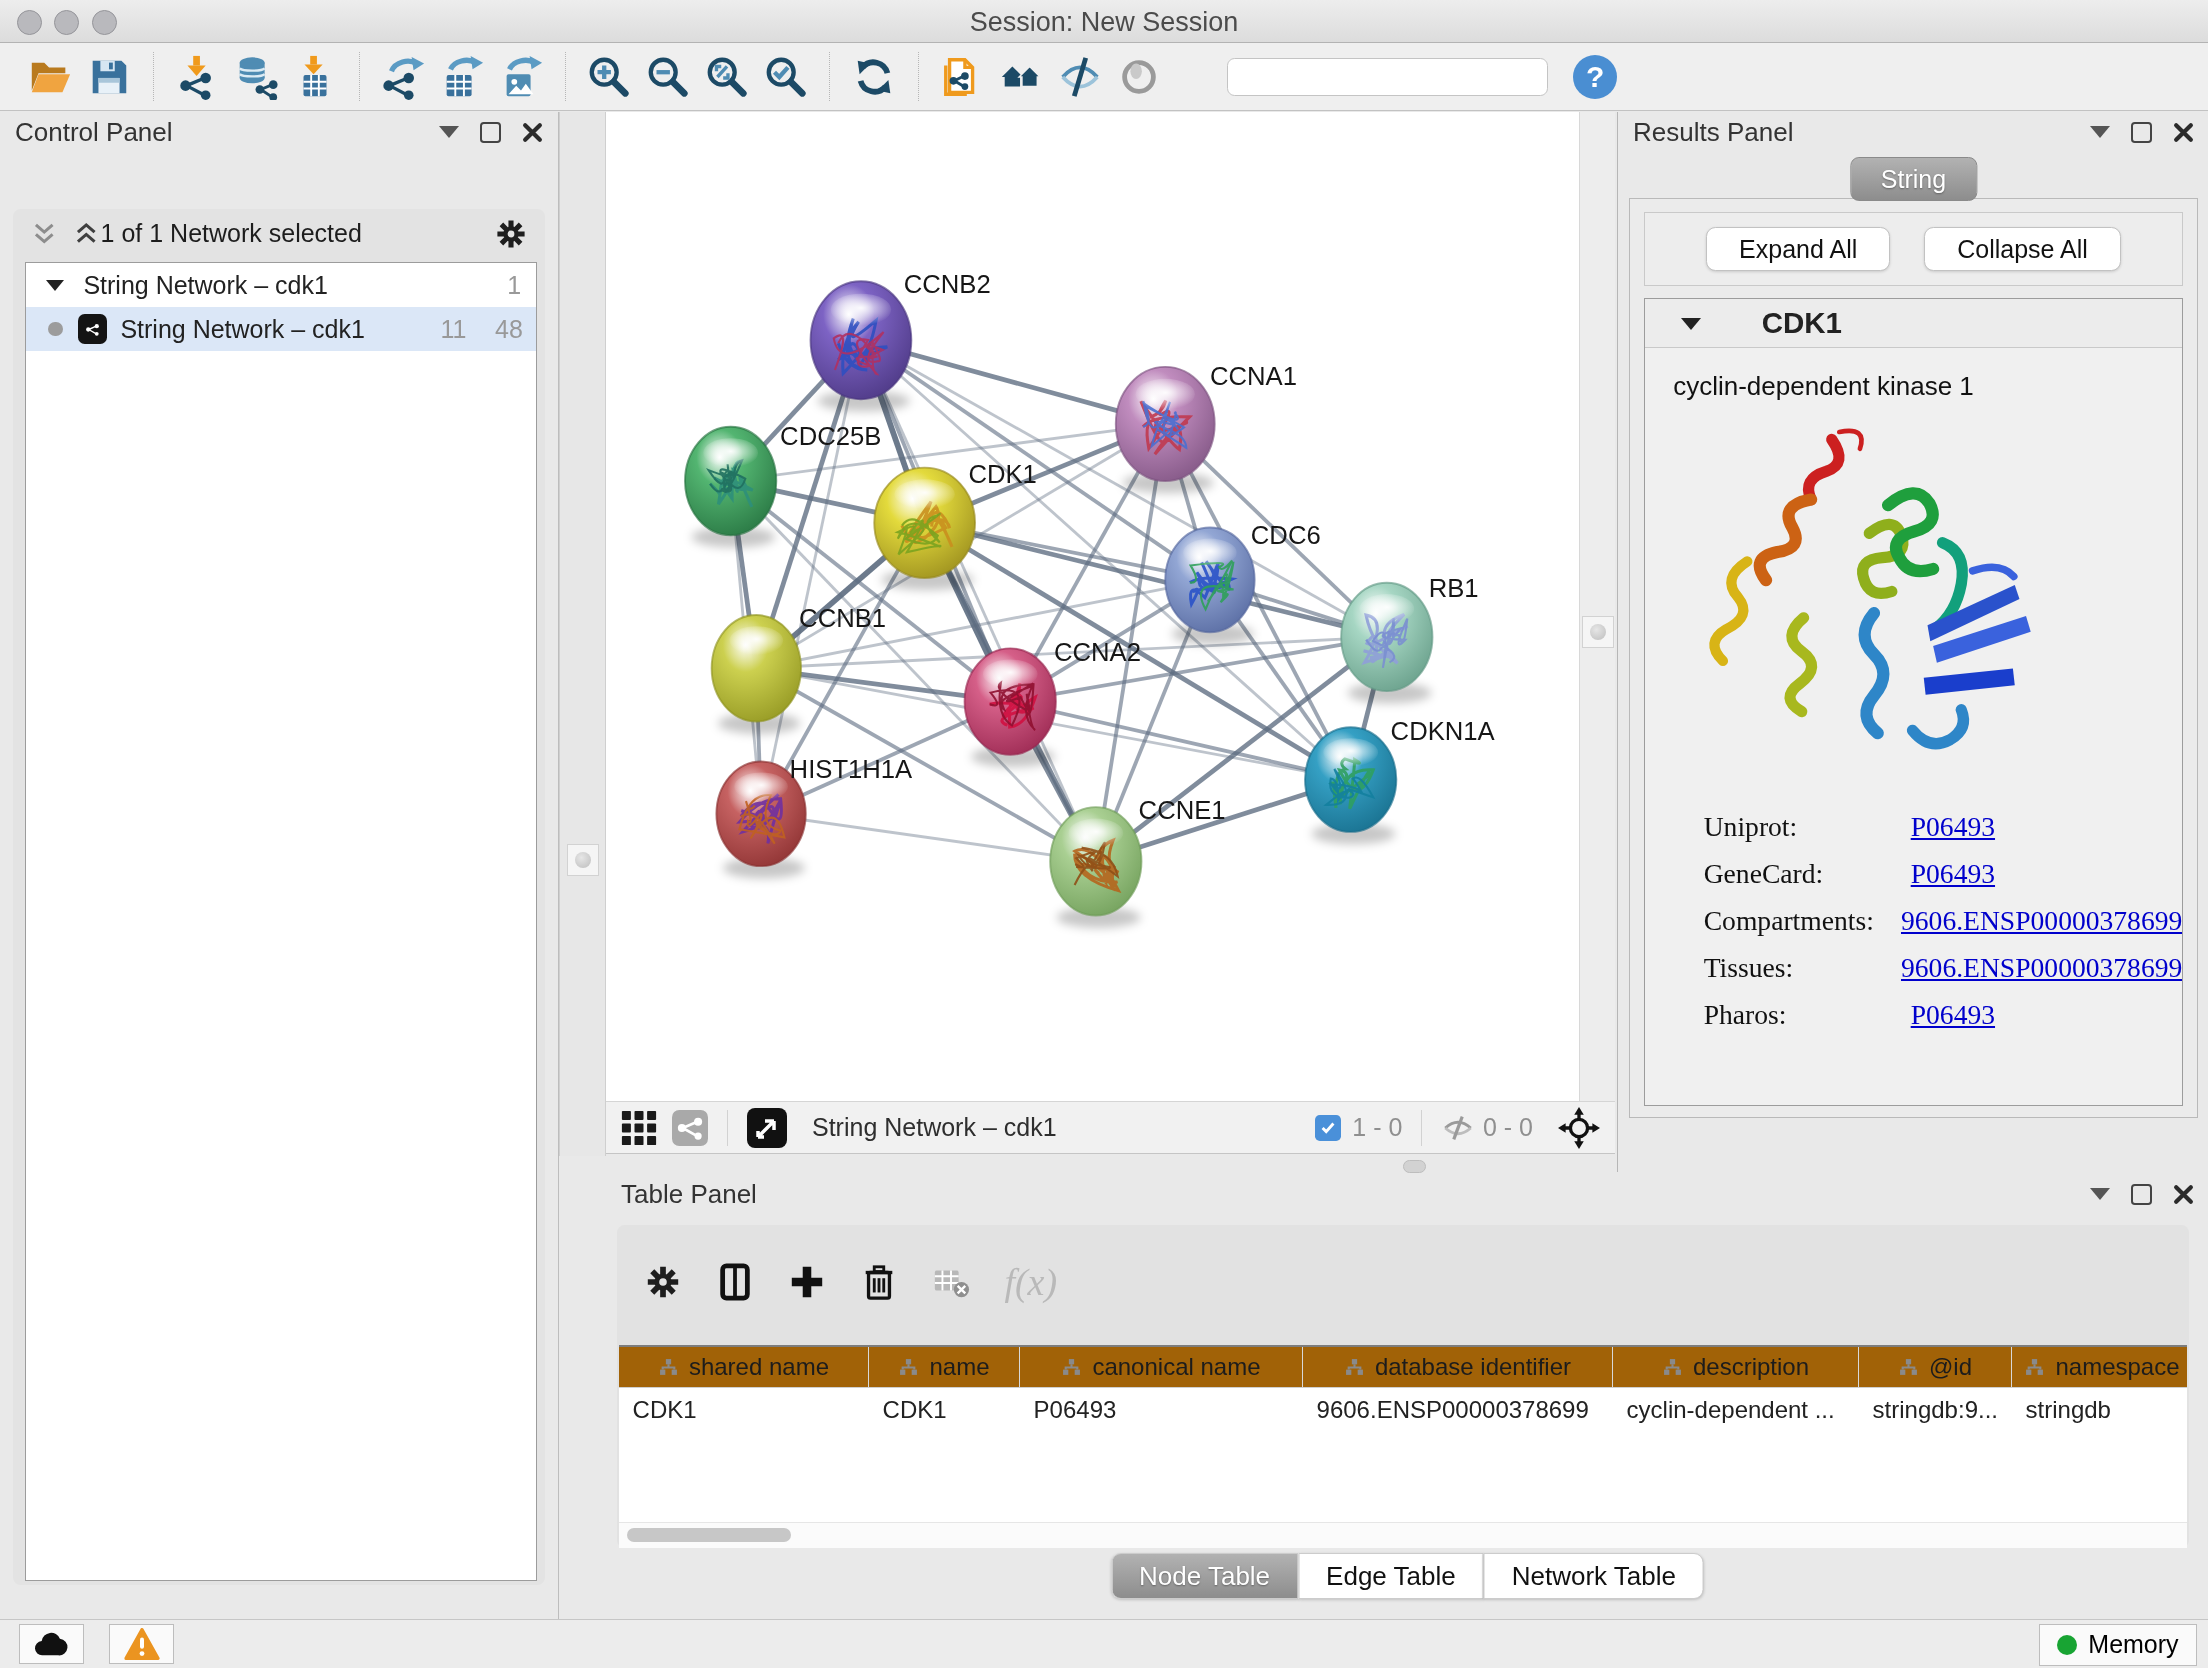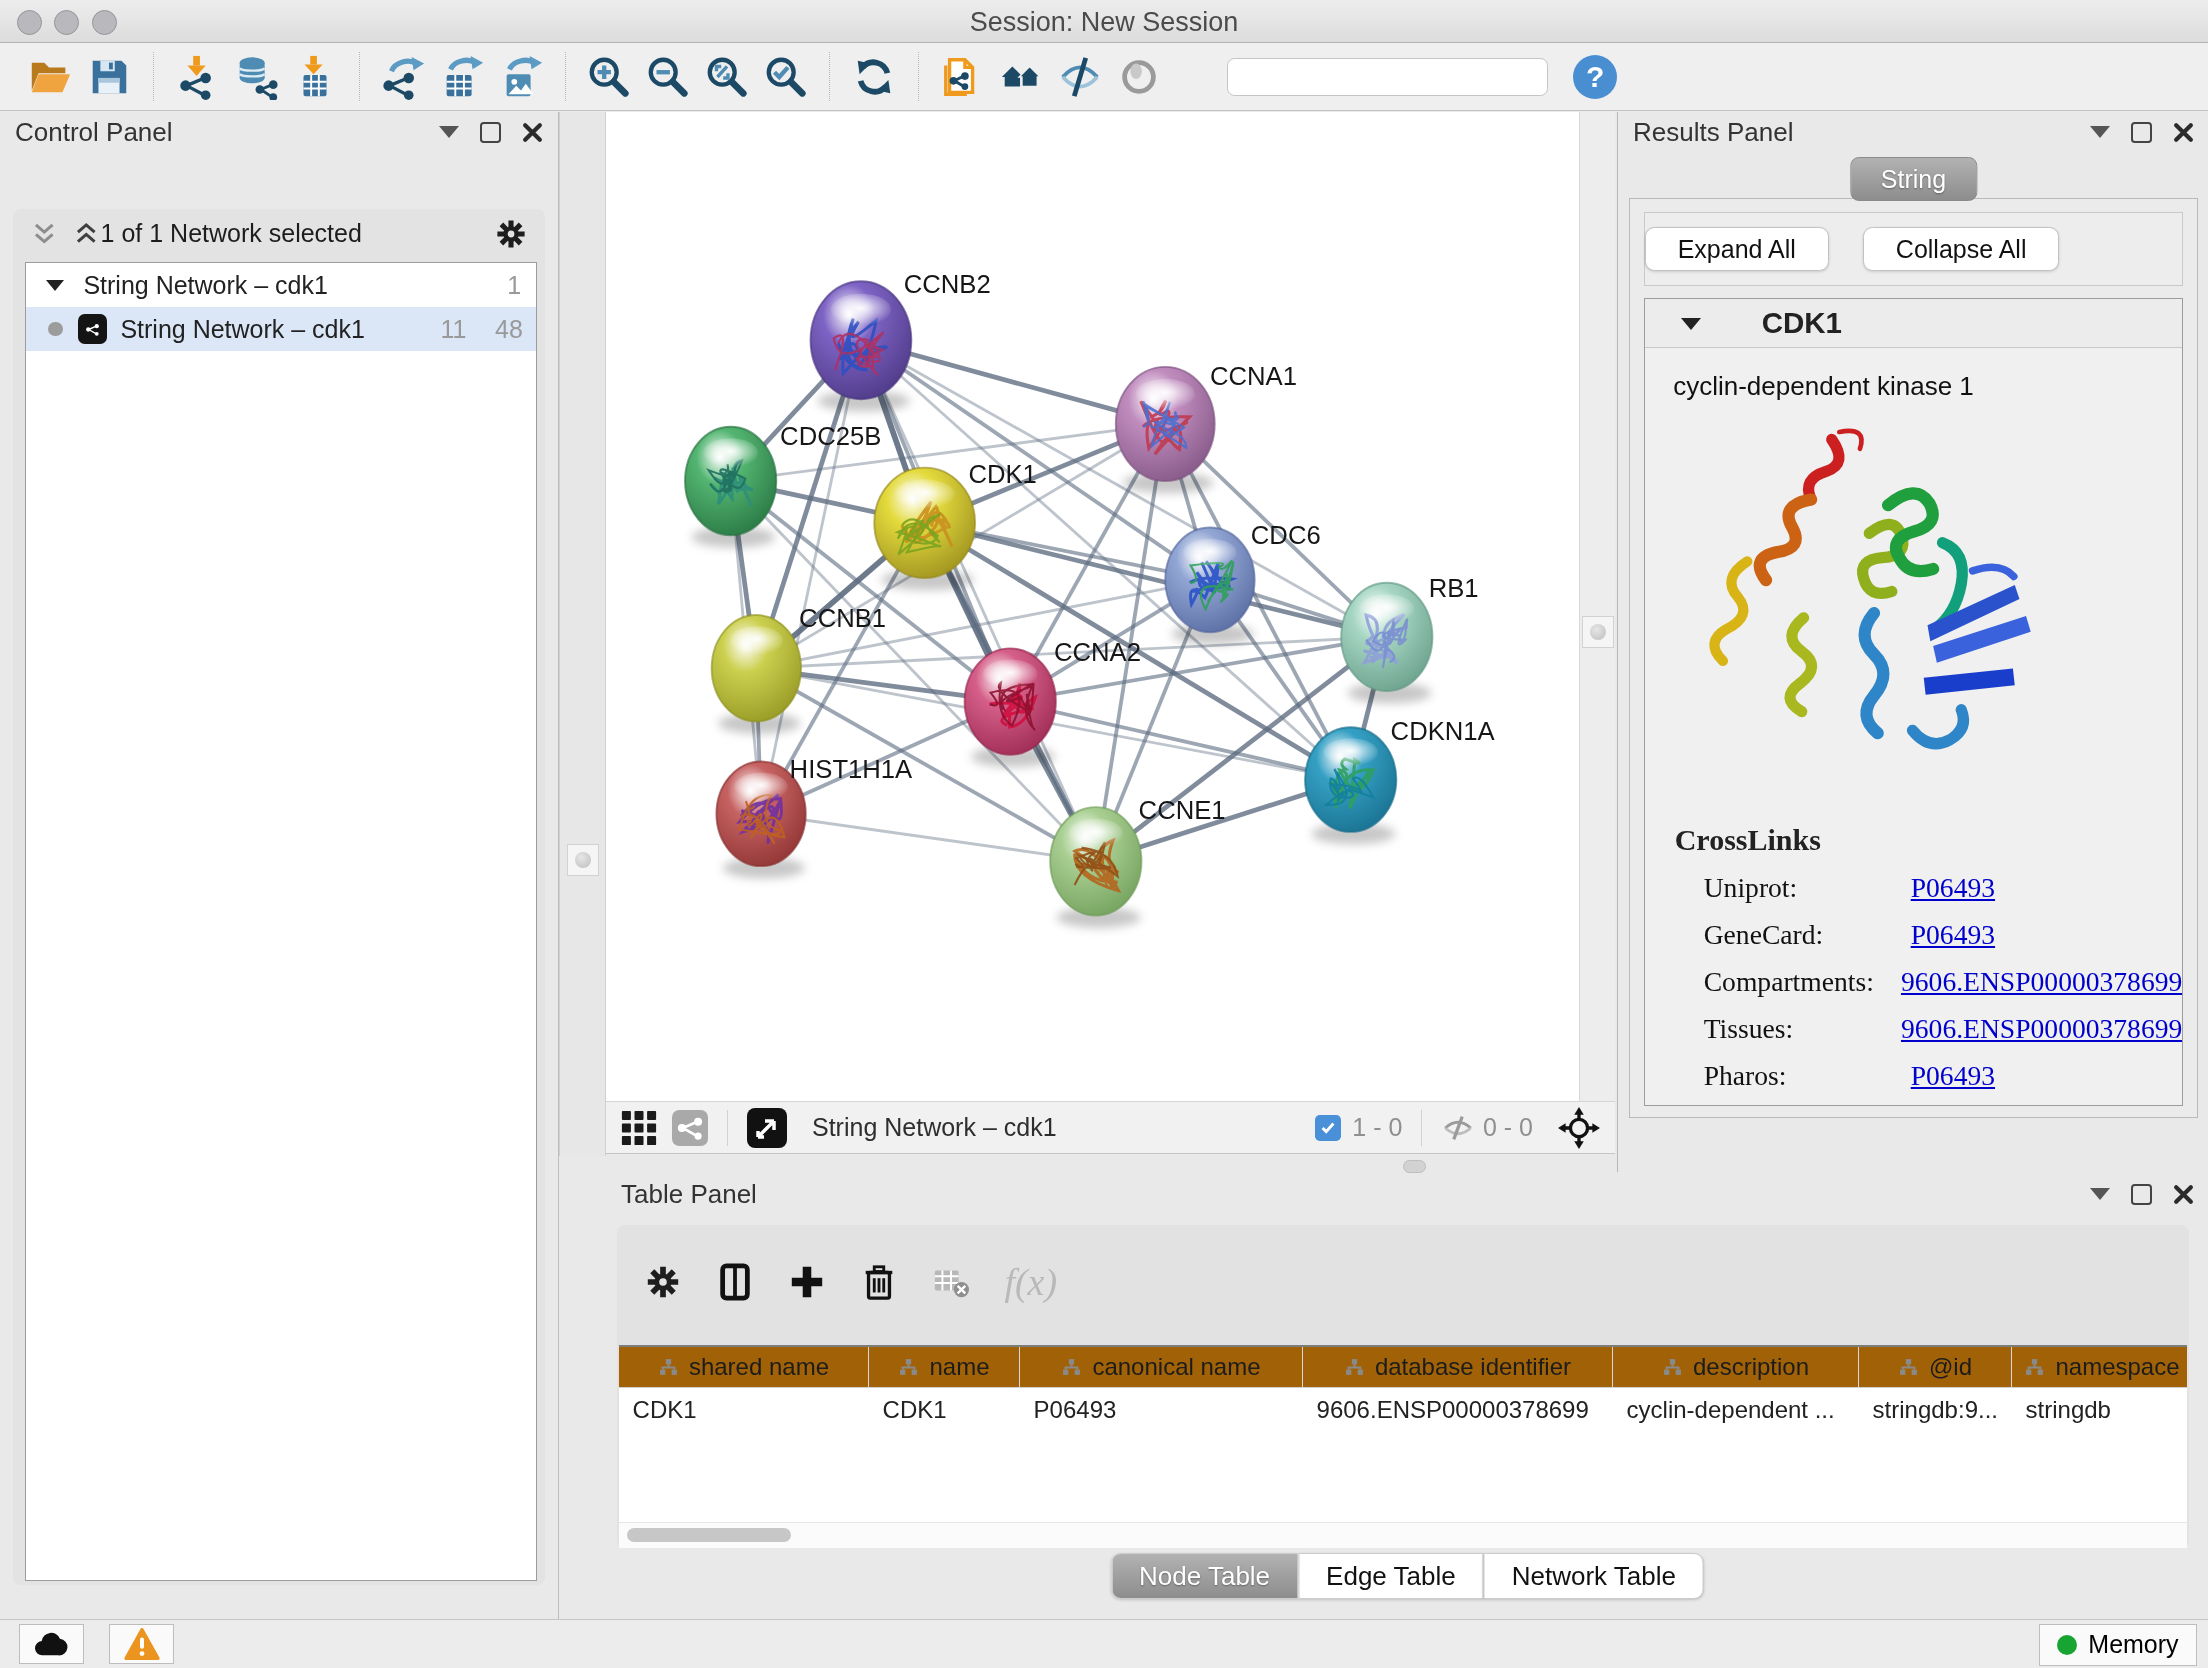--- a/index.html
+++ b/index.html
@@ -75,21 +75,21 @@
   .cb{width:26px;height:26px;border-radius:4.8px;background:#4a90d9;display:flex;align-items:center;justify-content:center}
 
   
   #results-panel{position:absolute;left:1617px;top:112px;width:592px;height:1060px;background:#e9e9e9;
     border-left:1.9px solid #b6b6b6;box-sizing:border-box}
   .rtab{position:absolute;top:45px;left:50%;transform:translateX(-50%);z-index:2;height:42px;padding:0 30px;
     border-radius:8.6px;background:linear-gradient(#b2b2b2,#8d8d8d);color:#fff;font-size:25px;border:1px solid #8a8a8a;
     display:flex;align-items:center;text-shadow:0 1px 1.9px rgba(0,0,0,.35)}
   .rbox{position:absolute;left:11.4px;right:11.4px;top:86px;height:920px;background:#ebebeb;border:1px solid #b9b9b9;box-sizing:border-box}
   .btnbox{position:absolute;left:13.3px;right:13.3px;top:13.3px;height:74px;border:1px solid #c9c9c9;background:#ededed;
-    display:flex;align-items:center;justify-content:flex-start;gap:34px;box-sizing:border-box}
+    display:flex;align-items:center;justify-content:center;gap:34px;box-sizing:border-box}
   .wbtn{height:44px;padding:0 32px;font-size:25px;background:#fff;border:1px solid #c2c2c2;border-radius:9.5px;
     box-shadow:0 1px 2.9px rgba(0,0,0,.15);color:#111}
   .gbox{position:absolute;left:13.3px;right:13.3px;top:99px;bottom:11.4px;border:1.9px solid #9c9c9c;background:#f0f0f0;overflow:hidden;box-sizing:border-box}
   .ghead{height:48px;background:#ececec;border-bottom:1px solid #c9c9c9;display:flex;align-items:center;padding-left:36px;gap:61px}
   .ghead .caret{width:0;height:0;border:10.5px solid transparent;border-top:12.4px solid #222;margin-top:11.4px}
   .ghead b{font-size:29.5px}
   .gdesc{font-size:26px;margin:23px 0 0 28.5px;color:#111}
   .clh{font-family:"Liberation Serif","DejaVu Serif",serif;font-weight:bold;font-size:30px;margin:27px 0 0 30px}
   .clrow{display:flex;margin:15px 0 0 59px;font-family:"Liberation Serif","DejaVu Serif",serif;font-size:27.6px}
   .clrow .cll{width:207px;color:#111}
@@ -707,21 +707,20 @@
           <path d="M210 92q30-24 44-2 12 22-16 30-28 8-16 28 10 20 36 12" stroke="#1f9f3d" stroke-width="13"></path>
           <path d="M268 132q26 10 20 44-6 32-28 48" stroke="#12a07c" stroke-width="12"></path>
           <path d="M195 207q-20 24 0 44 20 20 0 44-18 22 4 40" stroke="#2e86c8" stroke-width="13"></path>
           <path d="M236 332q18 22 40 10 20-12 12-32" stroke="#2e86c8" stroke-width="12"></path>
           <path d="M300 162q30-10 44 6" stroke="#3a62dd" stroke-width="8"></path>
           <path d="M255 237L350 192l-5-15-93 43z" fill="#2a52cc"></path>
           <path d="M262 260l100-33-5-17-99 32z" fill="#3a62dd"></path>
           <path d="M250 294l95-10-2-18-95 10z" fill="#1a3ecc"></path>
         </g>
       </svg>
-      <div class="clh">CrossLinks</div>
       <div class="clrow">
           <span class="cll">Uniprot:</span>
           <a href="#">P06493</a>
         </div>
       <div class="clrow">
           <span class="cll">GeneCard:</span>
           <a href="#">P06493</a>
         </div>
       <div class="clrow">
           <span class="cll">Compartments:</span>

